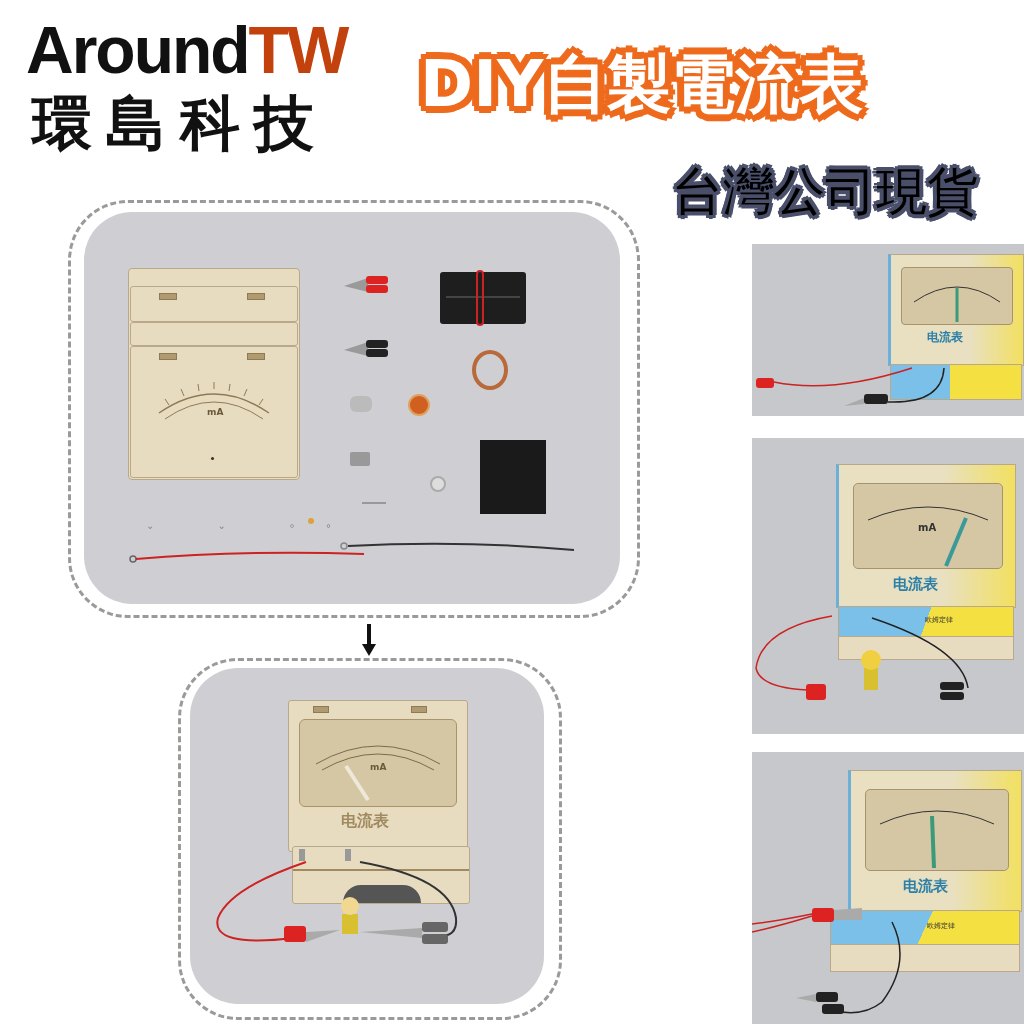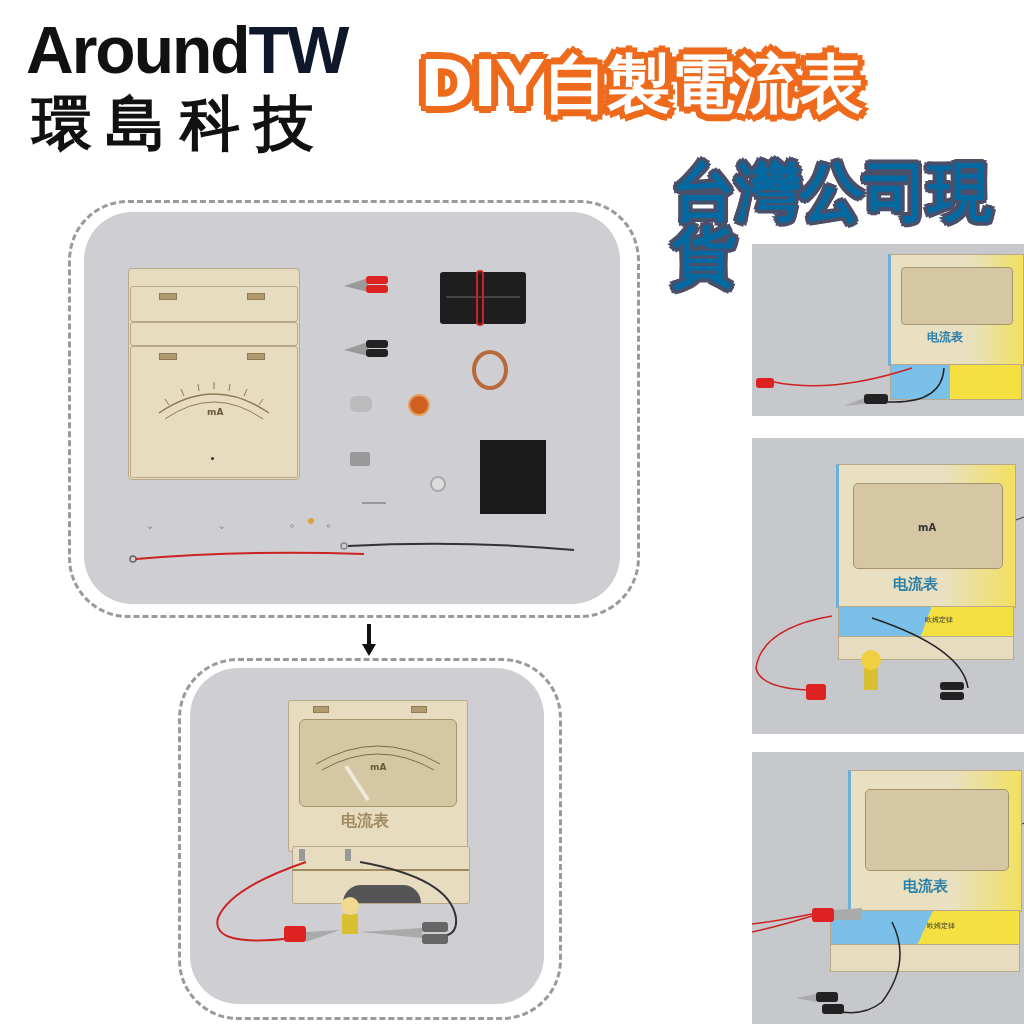--- a/index.html
+++ b/index.html
@@ -1,39 +1,39 @@
 <!DOCTYPE html>
 <html><head>
 <meta charset="utf-8">
 <style>
   html,body{margin:0;padding:0;background:#ffffff;}
   body{width:1024px;height:1024px;position:relative;overflow:hidden;font-family:"DejaVu Sans","Liberation Sans",sans-serif;}
   .abs{position:absolute;}
   
   .logo-en{left:26px;top:14px;font-family:"Liberation Sans",sans-serif;font-weight:bold;font-size:66px;letter-spacing:-2px;line-height:72px;color:#111;}
-  .logo-en .tw{color:#0f172a;}
+  .logo-en .tw{color:#c2410c;}
   .logo-zh{left:32px;top:88px;font-family:Liberation Sans, sans-serif;font-weight:bold;font-size:60px;letter-spacing:14px;line-height:72px;color:#111;}
   
   .title{left:420px;top:36px;font-family:"DejaVu Sans",sans-serif;font-weight:bold;font-size:64px;line-height:96px;color:#fff;
     -webkit-text-stroke:0;letter-spacing:0px;
     text-shadow: 0 0 0 #ee6a1c, 3px 0 0 #ee6a1c,-3px 0 0 #ee6a1c,0 3px 0 #ee6a1c,0 -3px 0 #ee6a1c,
       3px 3px 0 #ee6a1c,-3px -3px 0 #ee6a1c,3px -3px 0 #ee6a1c,-3px 3px 0 #ee6a1c,
       5px 0 0 #ee6a1c,-5px 0 0 #ee6a1c,0 5px 0 #ee6a1c,0 -5px 0 #ee6a1c,
       5px 5px 0 #ee6a1c,-5px -5px 0 #ee6a1c,5px -5px 0 #ee6a1c,-5px 5px 0 #ee6a1c,
       7px 0 0 #ee6a1c,-7px 0 0 #ee6a1c,0 7px 0 #ee6a1c,0 -7px 0 #ee6a1c;}
-  .subtitle{left:672px;top:160px;font-family:"DejaVu Sans",sans-serif;font-weight:bold;font-size:64px;line-height:64px;color:#0369a1;
+  .subtitle{left:672px;top:160px;font-family:"DejaVu Sans",sans-serif;font-weight:normal;font-size:51px;line-height:64px;color:#000000;
     text-shadow:2px 0 0 #4a4f6a,-2px 0 0 #4a4f6a,0 2px 0 #4a4f6a,0 -2px 0 #4a4f6a,
       3px 3px 0 #4a4f6a,-3px -3px 0 #4a4f6a,3px -3px 0 #4a4f6a,-3px 3px 0 #4a4f6a,
       4px 0 0 #4a4f6a,-4px 0 0 #4a4f6a,0 4px 0 #4a4f6a,0 -4px 0 #4a4f6a;}
   
   .dash{border:3px dashed #9a9a9a;border-radius:60px;}
   .panel{background:#cfcfd3;border-radius:48px;overflow:hidden;}
   .photo{background:#c7c8cc;overflow:hidden;}
   
-  .wood{background:#e8dcc0;border:1px solid #b9a98a;text-align:right;}
+  .wood{background:#e8dcc0;border:1px solid #b9a98a;}
   .slot{background:#b09a70;border:1px solid #8e7a55;}
   .face{background:#d6c7a4;border:1px solid #a8946c;}
   .label-zh{font-family:"DejaVu Sans",sans-serif;font-weight:bold;color:#a08a60;}
   .blue-label{font-family:"DejaVu Sans",sans-serif;font-weight:bold;color:#2b7fa8;}
   .arrow{left:361px;top:624px;width:16px;height:34px;}
 </style>
 </head>
 <body>
 
 <div class="abs logo-en"><span>Around</span><span class="tw">TW</span></div>

